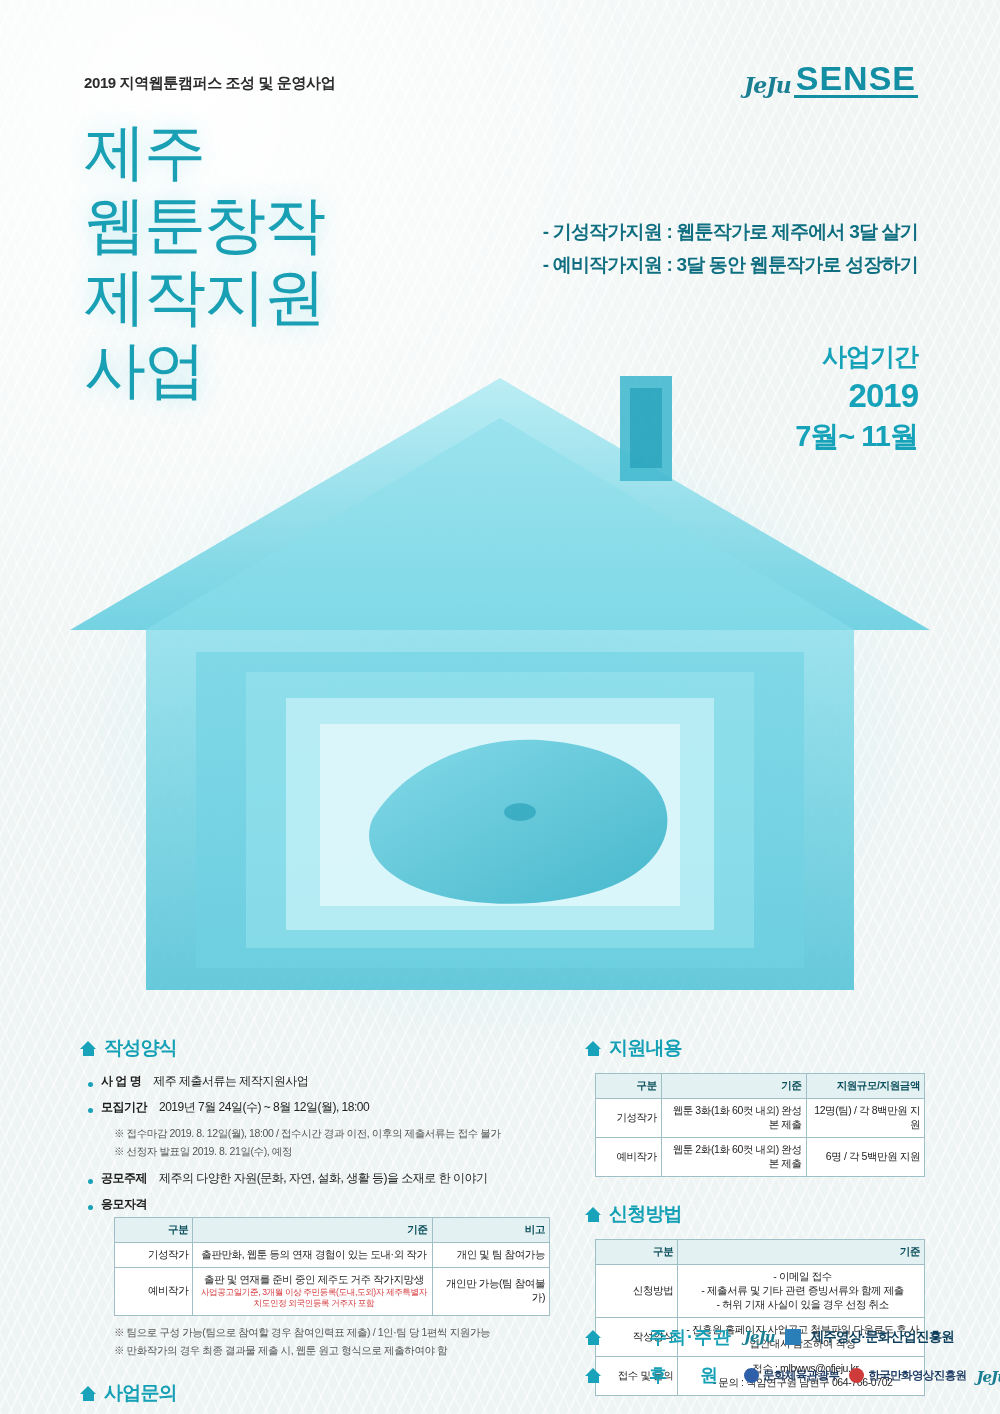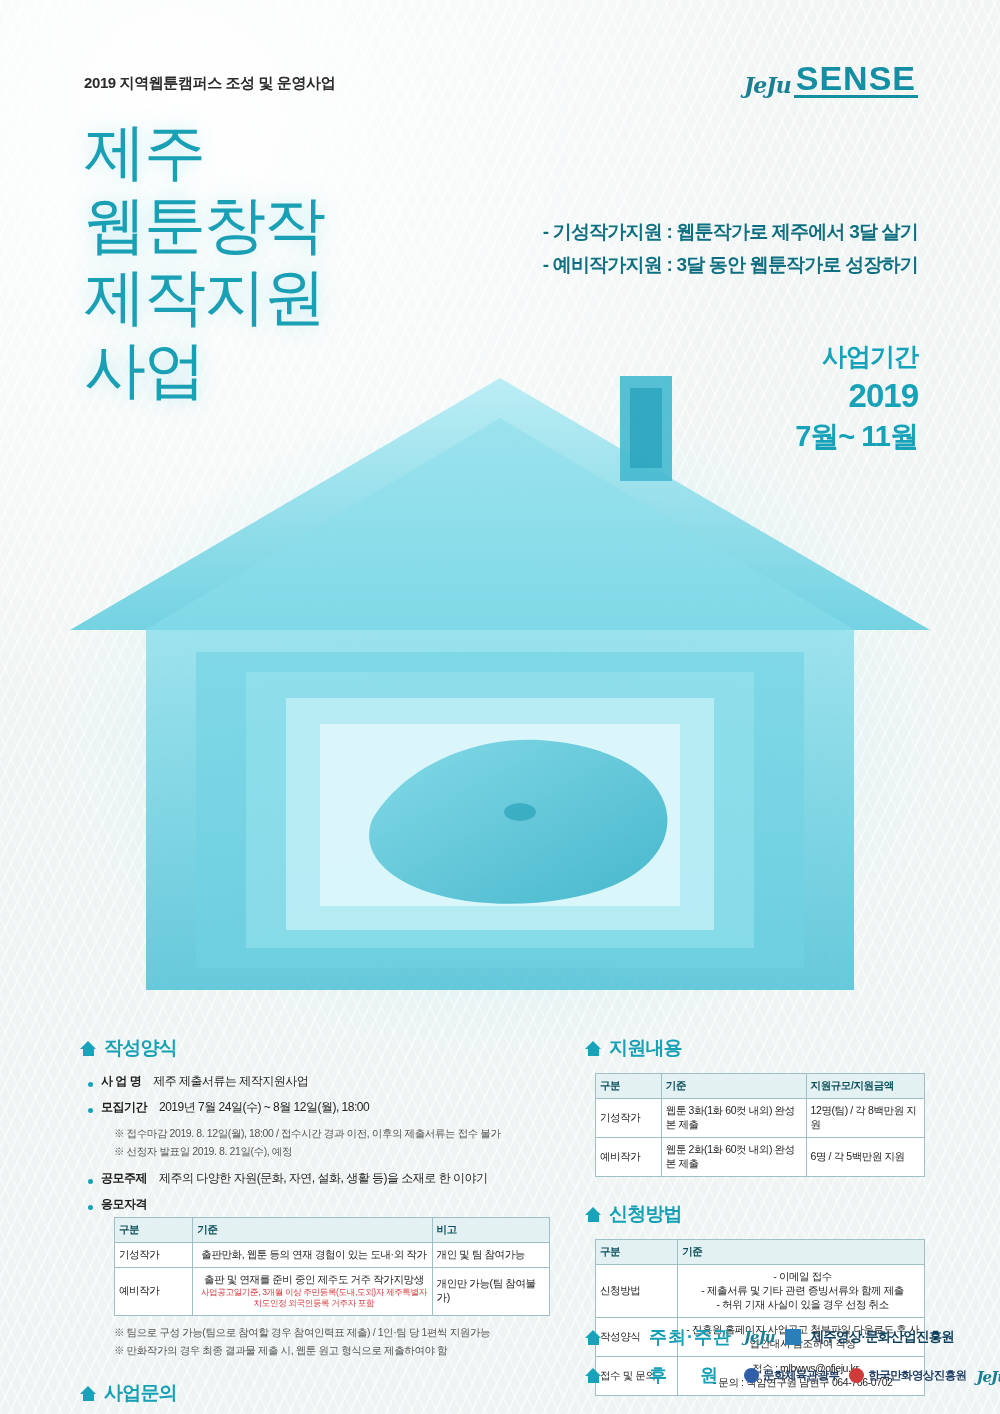--- a/index.html
+++ b/index.html
@@ -101,21 +101,21 @@
   }
   .lbl { font-weight: bold; color: #1b1b1b; margin-right: 12px; white-space: nowrap; }
   .val { color: #222; }
   .note { font-size: 10.5px; color: #555; margin: 2px 0 0 34px; letter-spacing: -0.4px; line-height: 1.55; }
 
   table {
     border-collapse: collapse; width: 100%; font-size: 10.5px;
     letter-spacing: -0.4px; background: #fff;
   }
   table th, table td {
-    border: 1px solid #9fbfc6; padding: 5px 4px; text-align: left; vertical-align: middle;
+    border: 1px solid #9fbfc6; padding: 5px 4px; text-align: right; vertical-align: middle;
   }
   table th { background: #e3f1f3; font-weight: bold; color: #0c4f5c; }
   table.left td.tl { text-align: center; padding-left: 7px; }
   .tbl-wrap { margin: 4px 0 8px 34px; }
   .tbl-wrap-r { margin: 2px 0 10px 10px; }
   .red { color: #d5383c; font-size: 8.6px; line-height: 1.35; display: block; }
 
   .contact { margin-top: 14px; }
 
   

